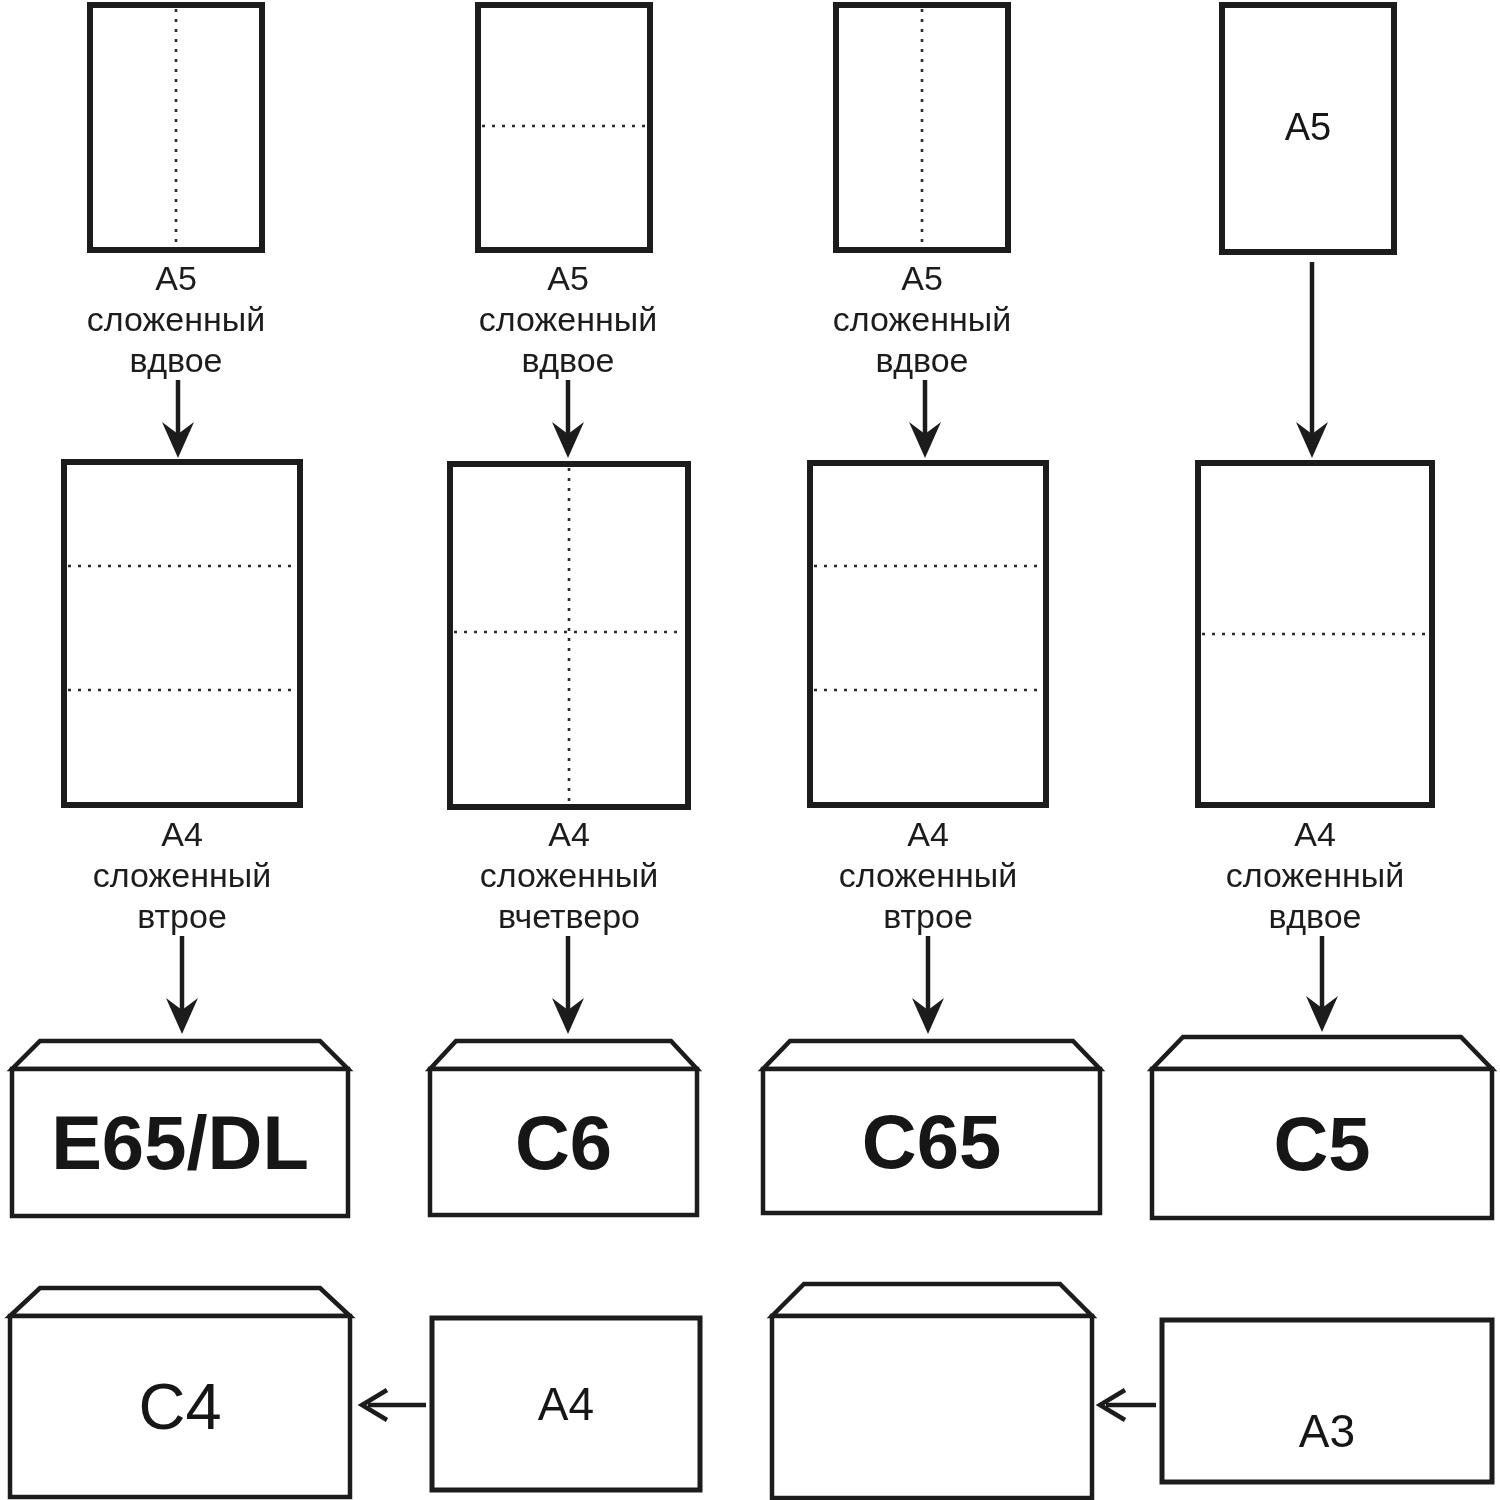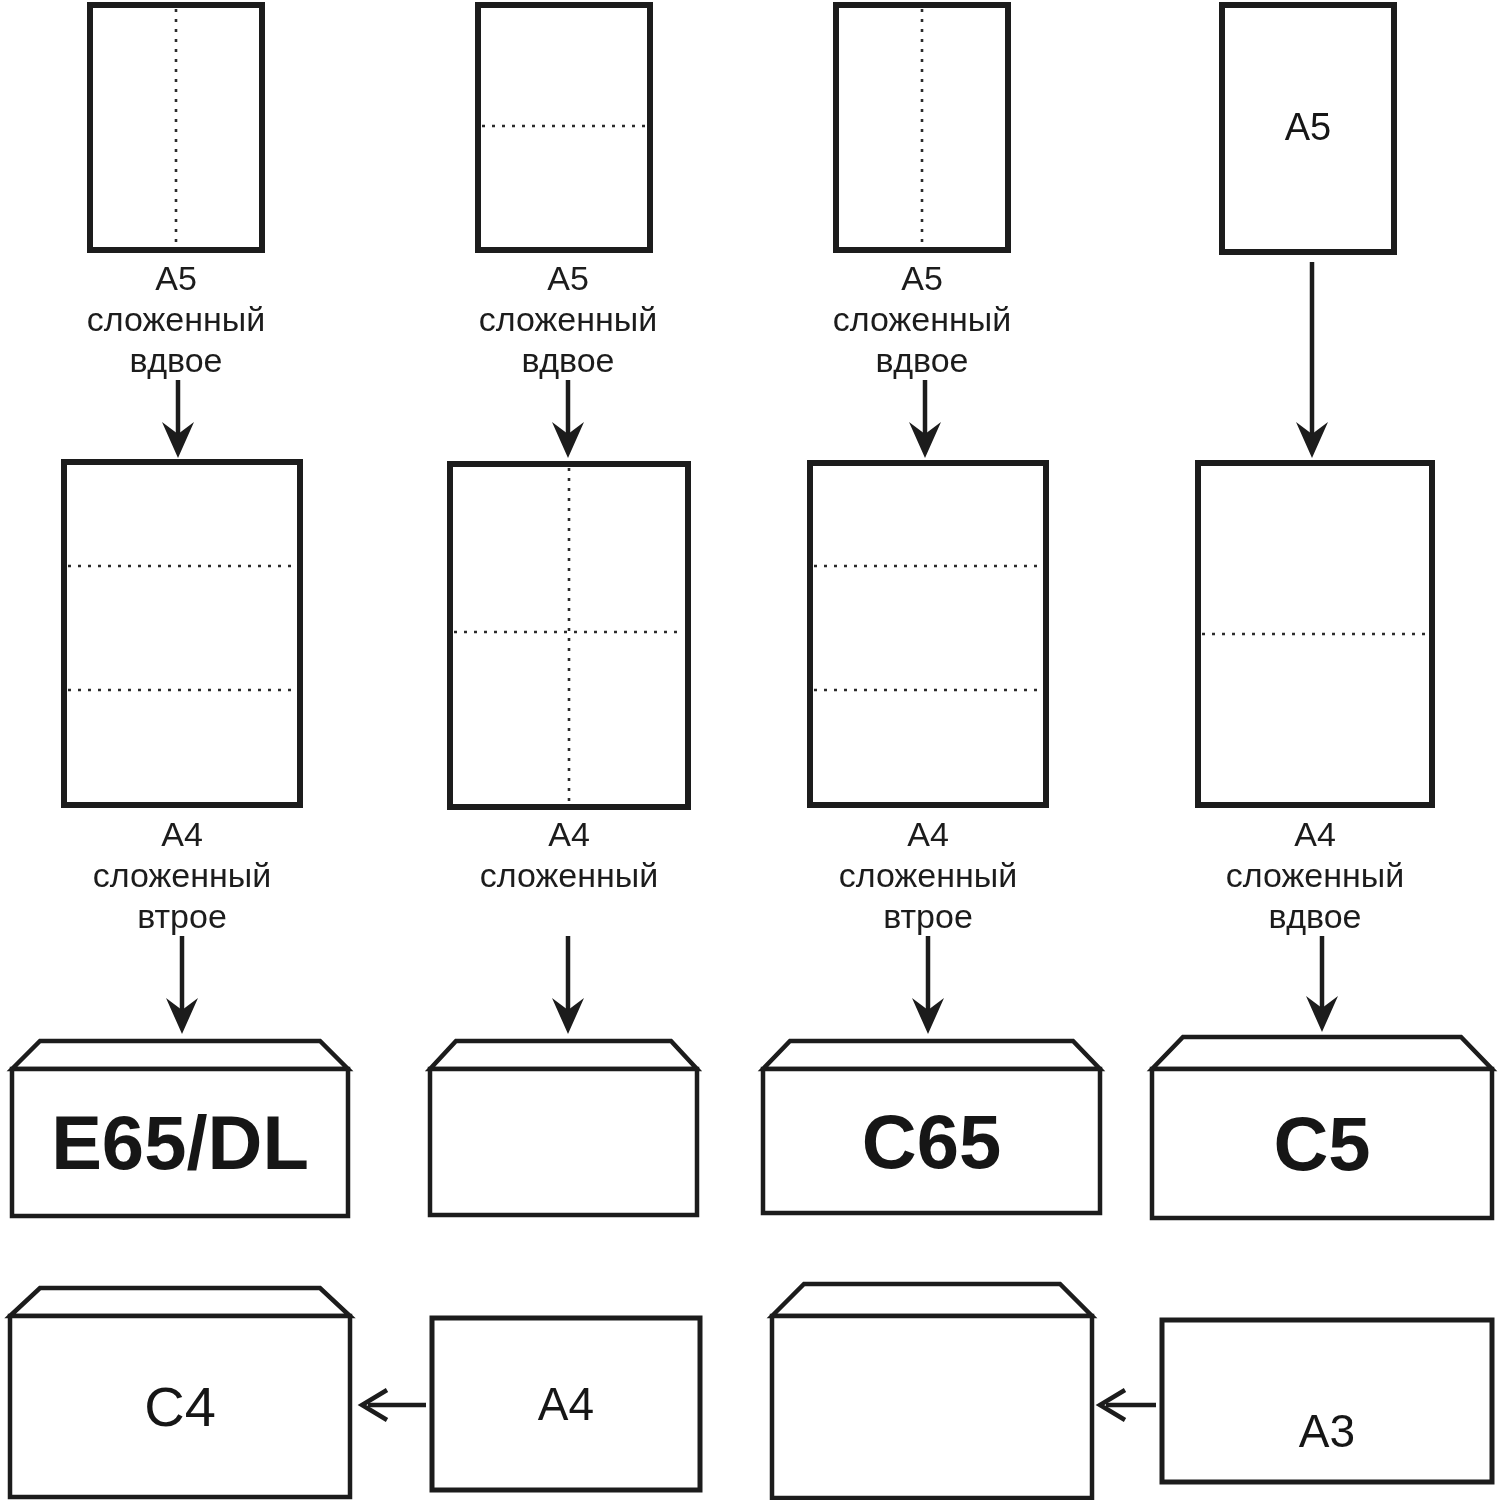--- a/index.html
+++ b/index.html
@@ -3,21 +3,21 @@
 <meta charset="utf-8">
 <style>
   html,body{margin:0;padding:0;background:#ffffff;}
   body{width:1500px;height:1500px;position:relative;font-family:"Liberation Sans",sans-serif;}
   .canvas{position:absolute;left:0;top:0;width:1500px;height:1500px;background:#ffffff;overflow:hidden;}
   .canvas svg{position:absolute;left:0;top:0;}
   .lbl{position:absolute;text-align:center;color:#1c1c1c;font-size:34px;line-height:41px;letter-spacing:0;}
   .lbl span{display:block;}
   .boxlbl{position:absolute;display:flex;align-items:center;justify-content:center;color:#161616;}
   .env-big{font-size:76px;font-weight:bold;}
-  .env-huge{font-size:56px;align-items:center;}
+  .env-huge{font-size:65px;align-items:center;}
   .paper-mid{font-size:46px;}
   .paper-sm{font-size:38px;}
   [data-fill]{fill:#ffffff;}
 </style>
 </head>
 <body>
 
 <div class="canvas">
 
   <svg width="1500" height="1500" viewBox="0 0 1500 1500">
@@ -154,35 +154,39 @@
   </div>
 
   <div class="lbl" style="left:12px;top:814px;width:340px">
     <span>A4</span>
     <span>сложенный</span>
     <span>втрое</span>
   </div>
   <div class="lbl" style="left:399px;top:814px;width:340px">
     <span>A4</span>
     <span>сложенный</span>
+    <span>вчетверо</span>
   </div>
   <div class="lbl" style="left:758px;top:814px;width:340px">
     <span>A4</span>
     <span>сложенный</span>
     <span>втрое</span>
   </div>
   <div class="lbl" style="left:1145px;top:814px;width:340px">
     <span>A4</span>
     <span>сложенный</span>
     <span>вдвое</span>
   </div>
 
   <div class="boxlbl env-big" style="left:12px;top:1069px;width:336px;height:147px">
     <span>E65/DL</span>
   </div>
+  <div class="boxlbl env-big" style="left:430px;top:1069px;width:267px;height:146px">
+    <span>C6</span>
+  </div>
   <div class="boxlbl env-big" style="left:763px;top:1069px;width:337px;height:144px">
     <span>C65</span>
   </div>
   <div class="boxlbl env-big" style="left:1152px;top:1069px;width:340px;height:149px">
     <span>C5</span>
   </div>
 
   <div class="boxlbl env-huge" style="left:10px;top:1316px;width:340px;height:181px">
     <span>C4</span>
   </div>

